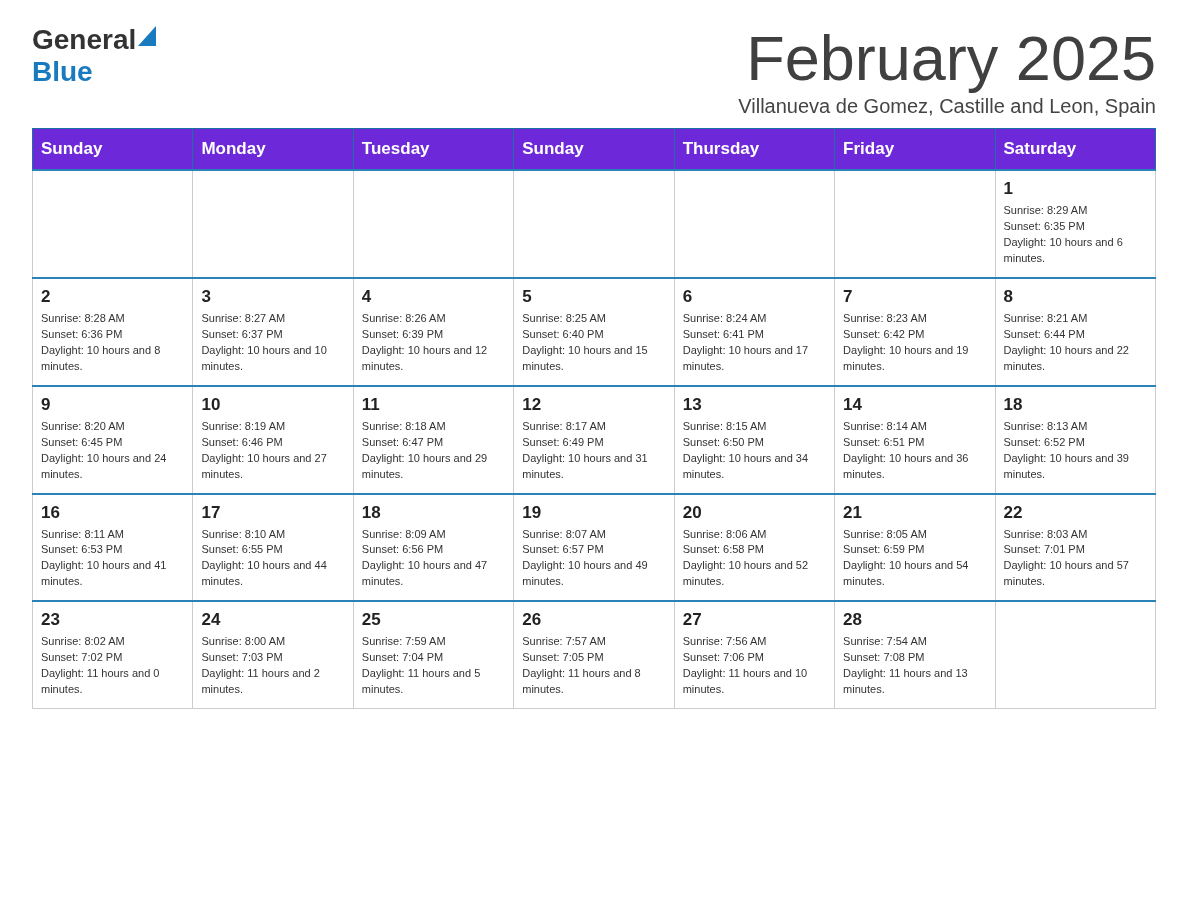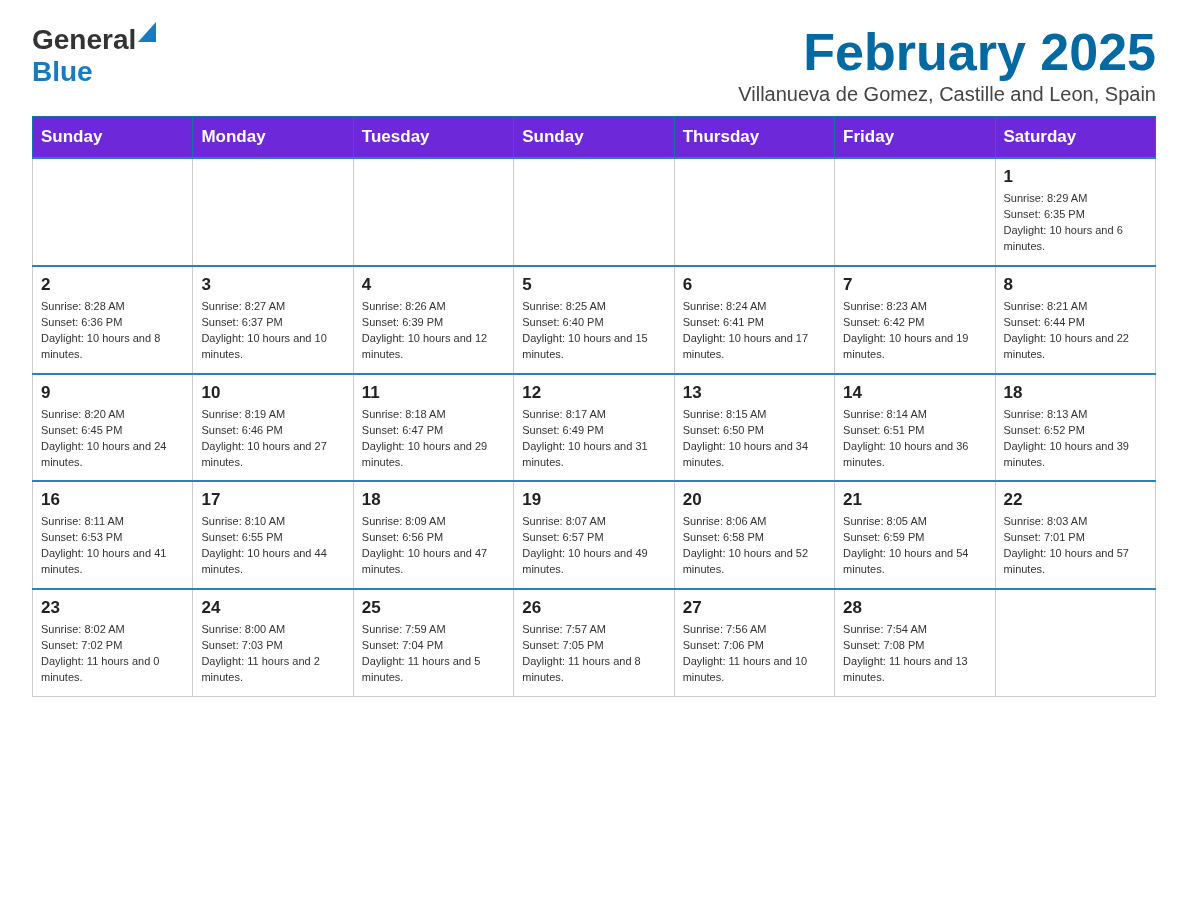--- a/index.html
+++ b/index.html
@@ -18,23 +18,23 @@
     }
     .logo {
       display: flex;
       flex-direction: column;
       align-items: flex-start;
     }
     .title-block {
       text-align: right;
     }
     .month-title {
-      font-size: 52px;
-      font-weight: bold;
-      color: #0369a1;
+      font-size: 63px;
+      font-weight: normal;
+      color: #404040;
       line-height: 1.1;
     }
     .location-subtitle {
       font-size: 20px;
       color: #444;
       margin-top: 2px;
     }
     .calendar {
       width: 100%;
       border-collapse: collapse;
@@ -73,20 +73,21 @@
     .day-info {
       font-size: 11px;
       color: #333;
       line-height: 1.45;
     }
     .empty-cell {
       background: #f5f5f5;
     }
     .logo-row {
       display: flex;
+      align-items: center;
     }
     .logo-text-general {
       font-size: 28px;
       font-weight: bold;
       color: #333;
     }
     .logo-text-blue {
       font-size: 28px;
       font-weight: bold;
       color: #1a7abf;

